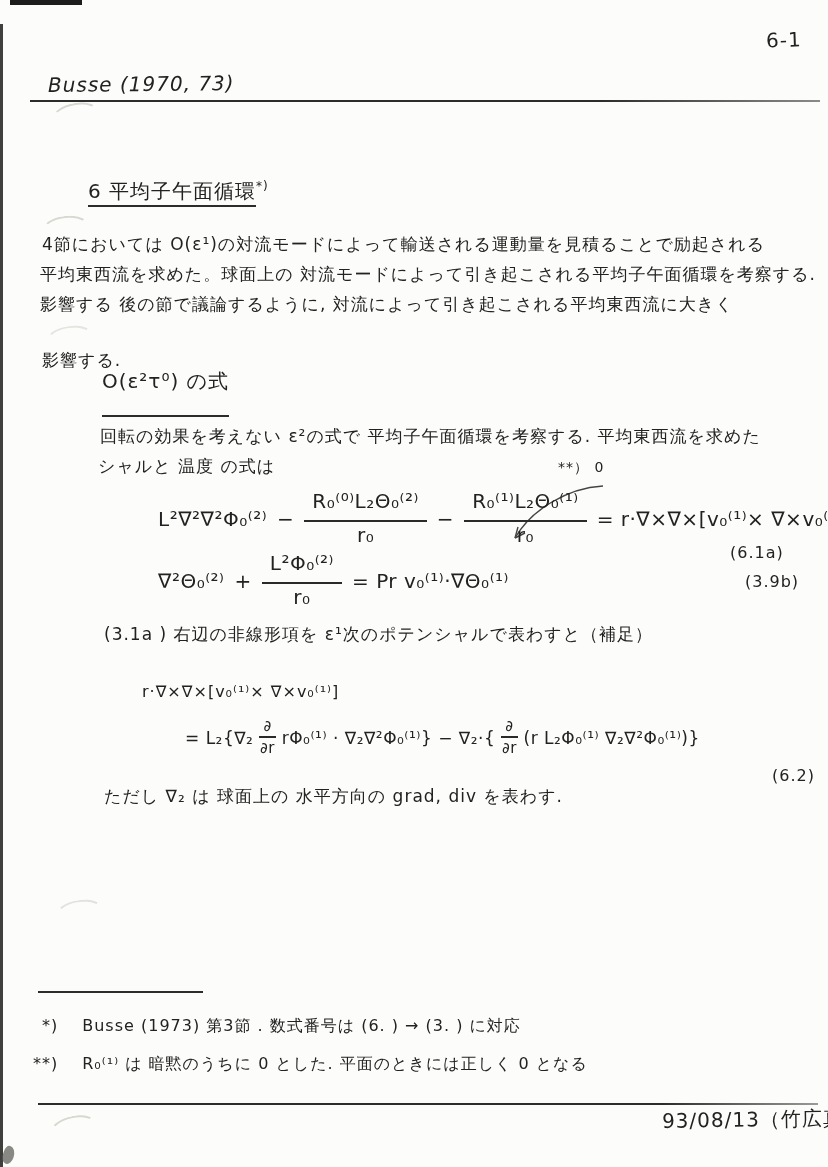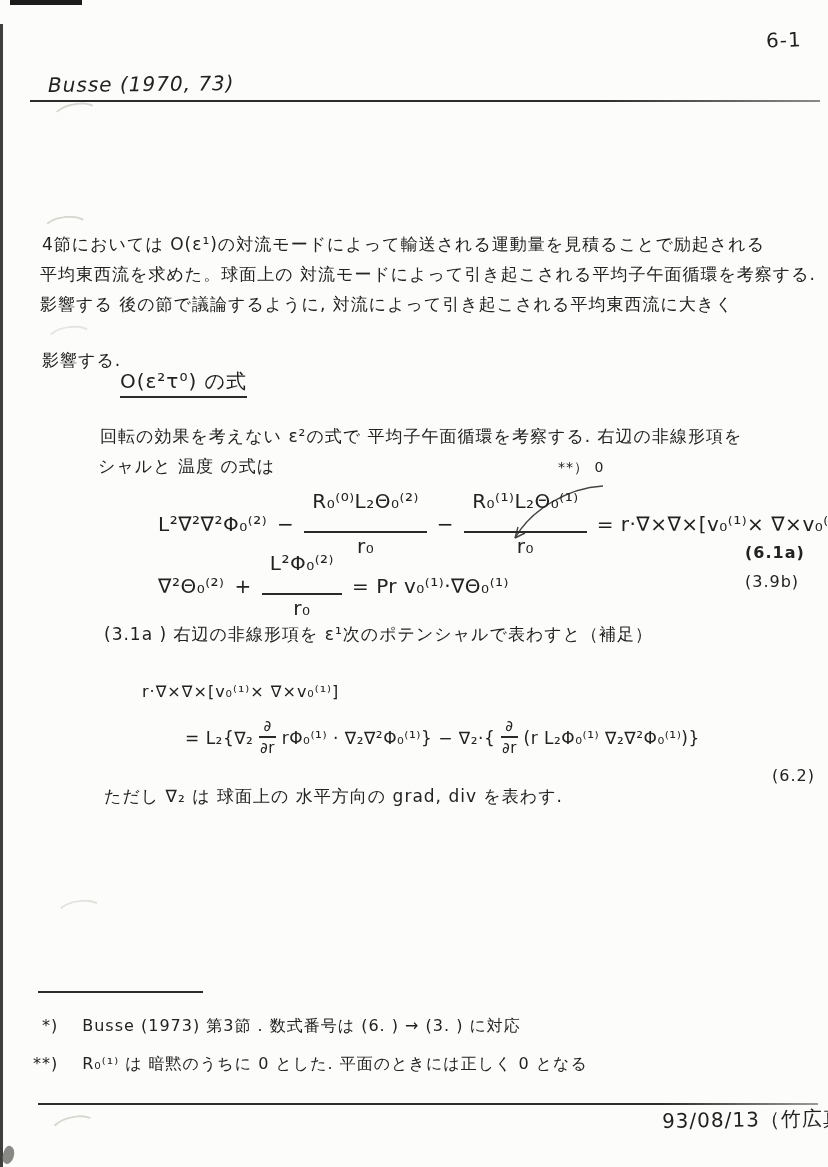--- a/index.html
+++ b/index.html
@@ -24,33 +24,33 @@
   .rule-foot { left:38px; top:991px; width:165px; }
   .rule-bottom { left:38px; top:1103px; width:780px; background:linear-gradient(to right,#2c2c2c 0%,#2c2c2c 80%,#9a9a96 100%); }
   .section-title { left:88px; top:178px; font-size:20px; }
   .section-title .ut { border-bottom:2px solid #2c2c2c; padding-bottom:2px; }
   .section-title sup { font-size:12px; }
   .para { font-size:17px; line-height:29px; }
   .intro-l1 { left:42px; top:230px; }
   .intro-l2 { left:40px; top:260px; }
   .intro-l3 { left:40px; top:290px; }
   .intro-l4 { left:42px; top:324px;margin-top:22px; }
-  .subsection-title { left:120px; top:368px; font-size:20px; border-bottom:2px solid #2c2c2c; padding-bottom:1px; }
+  .subsection-title { left:102px; top:368px; font-size:20px; border-bottom:2px solid #2c2c2c; padding-bottom:20px; }
   .body-l1 { left:100px; top:422px; }
   .body-l2 { left:98px; top:452px; }
   .annotation { left:558px; top:459px; font-size:14px; }
   .eqrow { position:absolute; display:flex; align-items:center; gap:10px; font-size:20px; letter-spacing:.5px; white-space:nowrap; }
   .eq61a { left:158px; top:490px; }
   .eq61b { left:158px; top:552px; }
   .eqlabel { position:absolute; font-size:16px; }
-  .lbl61a { left:745px; top:543px;font-weight:bold; }
+  .lbl61a { left:730px; top:543px; }
   .lbl61b { left:745px; top:572px; }
   .lbl62  { left:772px; top:766px; }
   .frac { display:inline-flex; flex-direction:column; align-items:center; vertical-align:middle; line-height:1.15; }
-  .frac .num { padding:0 8px 18px; border-bottom:2px solid #2a2a2a; }
+  .frac .num { padding:0 8px 7px; border-bottom:2px solid #2a2a2a; }
   .frac .den { padding-top:2px; }
   .deriv-intro { left:104px; top:620px; }
   .eq-nl { left:142px; top:682px; font-size:16px; }
   .eq62 { left:185px; top:718px; font-size:17px; gap:6px; }
   .eq62 .frac { font-size:15px; }
   .eq62 .frac .num { padding:0 4px 1px; }
   .note { left:104px; top:782px; }
   .footnote { position:absolute; font-size:16px; }
   .fn1 { left:42px; top:1000px;margin-top:16px; }
   .fn2 { left:33px; top:1054px; }
@@ -70,28 +70,29 @@
   <div class="arc" style="left:42px; top:216px; transform:rotate(-6deg);"></div>
   <div class="arc" style="left:46px; top:326px; transform:rotate(-8deg); opacity:.45;"></div>
   <div class="arc" style="left:56px; top:900px; transform:rotate(-8deg); opacity:.5;"></div>
   <div class="arc" style="left:50px; top:1116px; transform:rotate(-12deg);"></div>
 
   <div class="abs hand pagenum">6-1</div>
 
   <div class="abs hand header-ref">Busse (1970, 73)</div>
   <div class="rule rule-header"></div>
 
+  <div class="abs hand section-title"><span class="ut">6  平均子午面循環</span><sup>*)</sup></div>
 
   <div class="abs hand para intro-l1">4節においては O(ε¹)の対流モードによって輸送される運動量を見積ることで励起される</div>
   <div class="abs hand para intro-l2">平均東西流を求めた。球面上の 対流モードによって引き起こされる平均子午面循環を考察する.</div>
   <div class="abs hand para intro-l3">影響する 後の節で議論するように, 対流によって引き起こされる平均東西流に大きく</div>
   <div class="abs hand para intro-l4">影響する.</div>
 
   <div class="abs hand subsection-title">O(ε²τ⁰) の式</div>
-  <div class="abs hand para body-l1">回転の効果を考えない ε²の式で 平均子午面循環を考察する. 右辺の非線形項を</div>
+  <div class="abs hand para body-l1">回転の効果を考えない ε²の式で 平均子午面循環を考察する. 平均東西流を求めた</div>
   <div class="abs hand para body-l2">シャルと 温度 の式は</div>
 
   <div class="abs hand annotation">**） 0</div>
   <svg class="arrow-svg" viewBox="0 0 105 72">
     <path d="M 98 10 C 62 12 26 34 10 62" stroke="#444" stroke-width="1.4" fill="none"></path>
     <path d="M 10 62 L 20 57 M 10 62 L 13 51" stroke="#444" stroke-width="1.4" fill="none"></path>
   </svg>
 
   <div class="eqrow eq61a">
     <span>L²∇²∇²Φ₀⁽²⁾</span>

